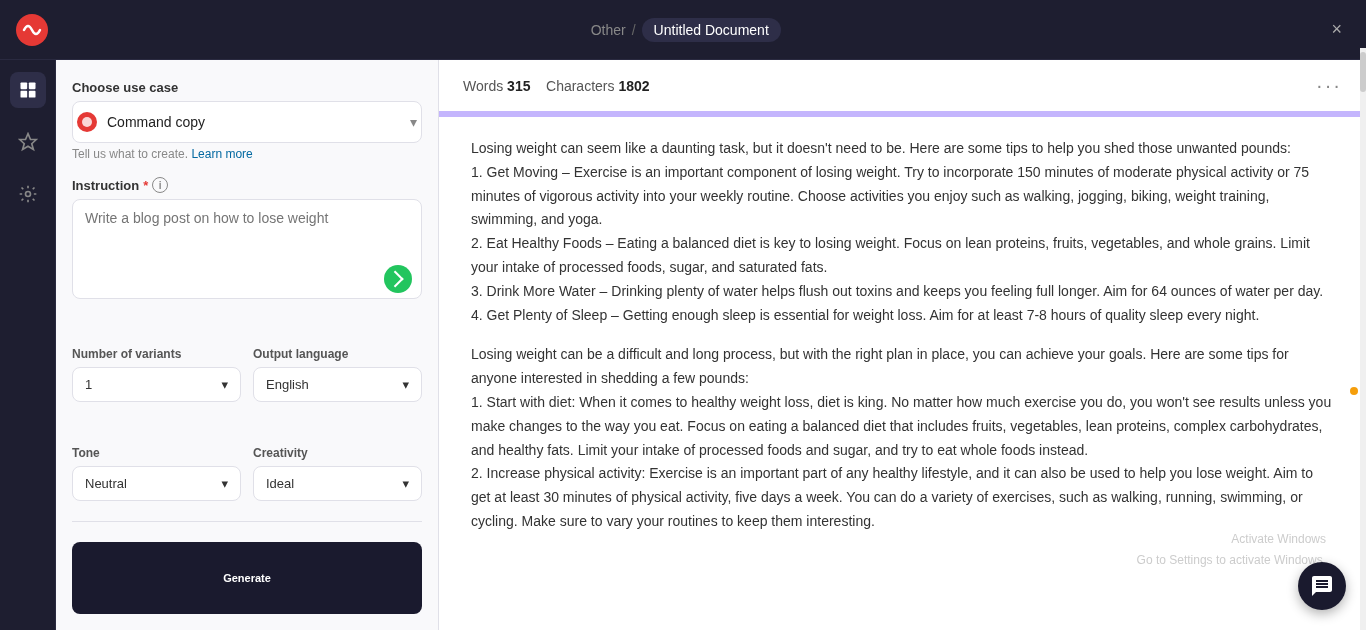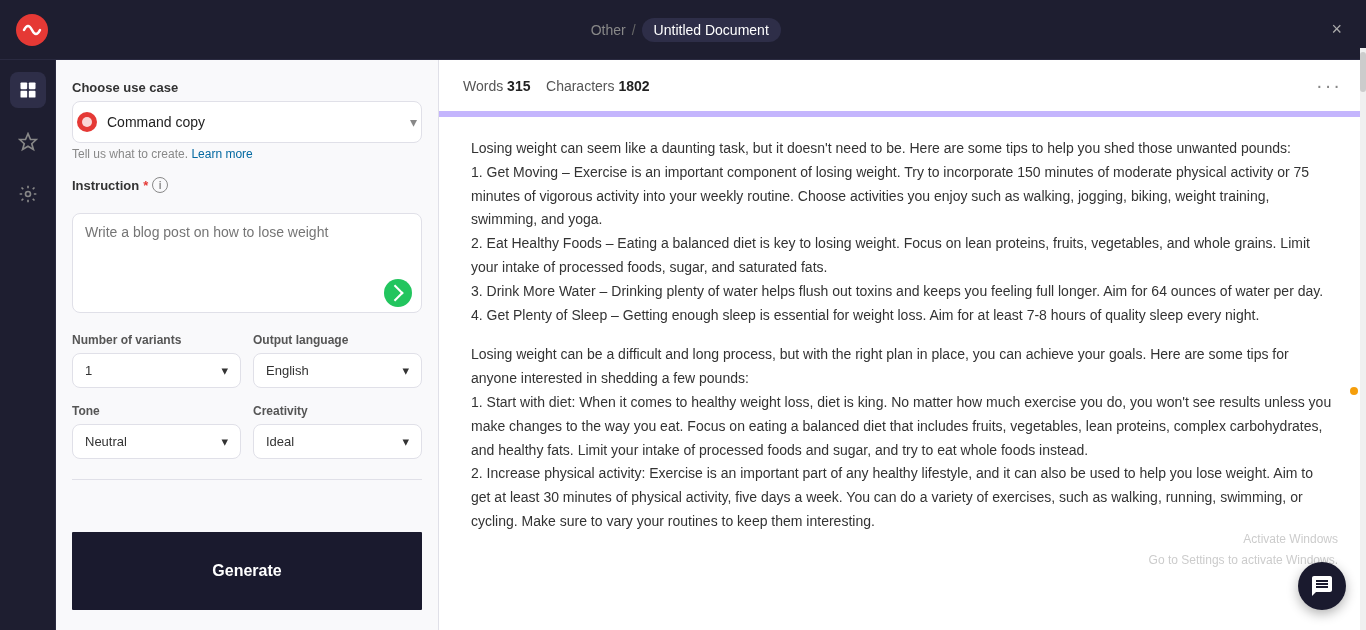--- a/index.html
+++ b/index.html
@@ -159,21 +159,21 @@
       text-decoration: none;
     }
 
     .instruction-label {
       display: flex;
       align-items: center;
       gap: 4px;
       font-size: 13px;
       font-weight: 600;
       color: #333;
-      margin-bottom: 20px;
+      margin-bottom: 6px;
     }
     .info-icon {
       width: 16px;
       height: 16px;
       border-radius: 50%;
       border: 1.5px solid #888;
       display: flex;
       align-items: center;
       justify-content: center;
       font-size: 10px;
@@ -224,20 +224,21 @@
     }
     .field-group {
       display: flex;
       flex-direction: column;
       gap: 6px;
     }
     .field-label {
       font-size: 12px;
       font-weight: 600;
       color: #555;
+      margin-top: 28px;
     }
     .select-input {
       background: #fff;
       border: 1.5px solid #e0e0e8;
       border-radius: 8px;
       padding: 9px 12px;
       display: flex;
       align-items: center;
       justify-content: space-between;
       cursor: pointer;
@@ -248,23 +249,23 @@
     .divider {
       border: none;
       border-top: 1px solid #e0e0e8;
       margin: 4px 0;
     }
 
     .generate-btn {
       background: #1a1a2e;
       color: #fff;
       border: none;
-      border-radius: 1px;
+      border-radius: 8px;
       padding: 30px 24px;
-      font-size: 16px;
+      font-size: 11px;
       font-weight: 600;
       cursor: pointer;
       width: 100%;
       margin-top: auto;
     }
 
     
     .right-panel {
       flex: 1;
       background: #fff;
@@ -349,21 +350,21 @@
     }
     .chat-btn svg {
       width: 24px;
       height: 24px;
       fill: white;
     }
 
     .watermark {
       position: absolute;
       bottom: 60px;
-      right: 28px;
+      right: 40px;
       font-size: 13px;
       color: #ccc;
       pointer-events: none;
     }
   </style>
 </head>
 <body>
 
 <div class="topbar">
   <div class="topbar-left">

